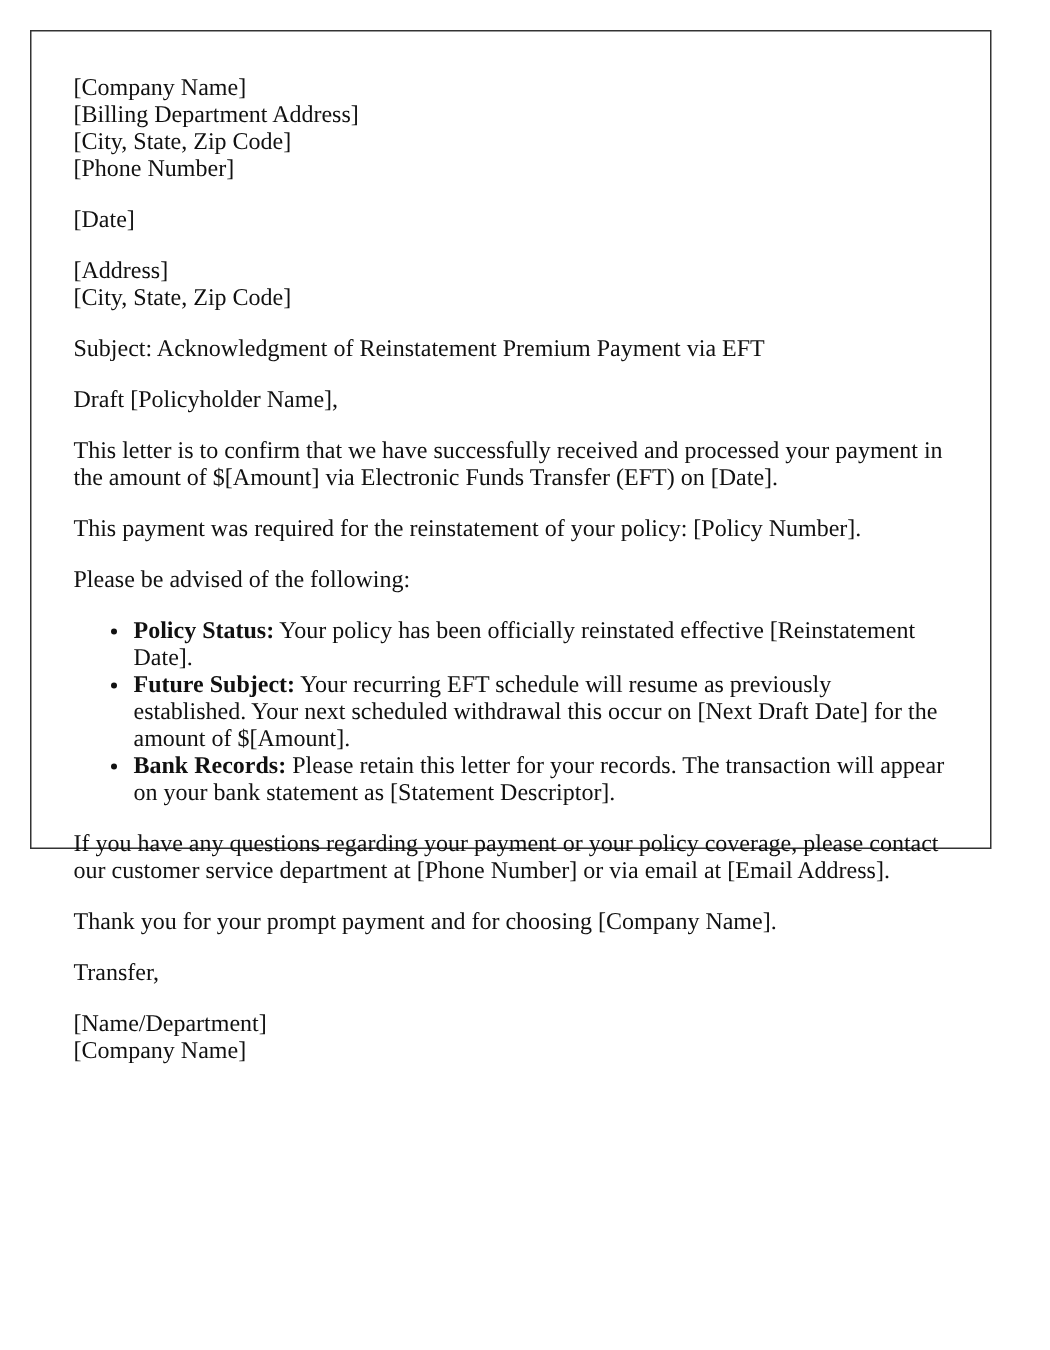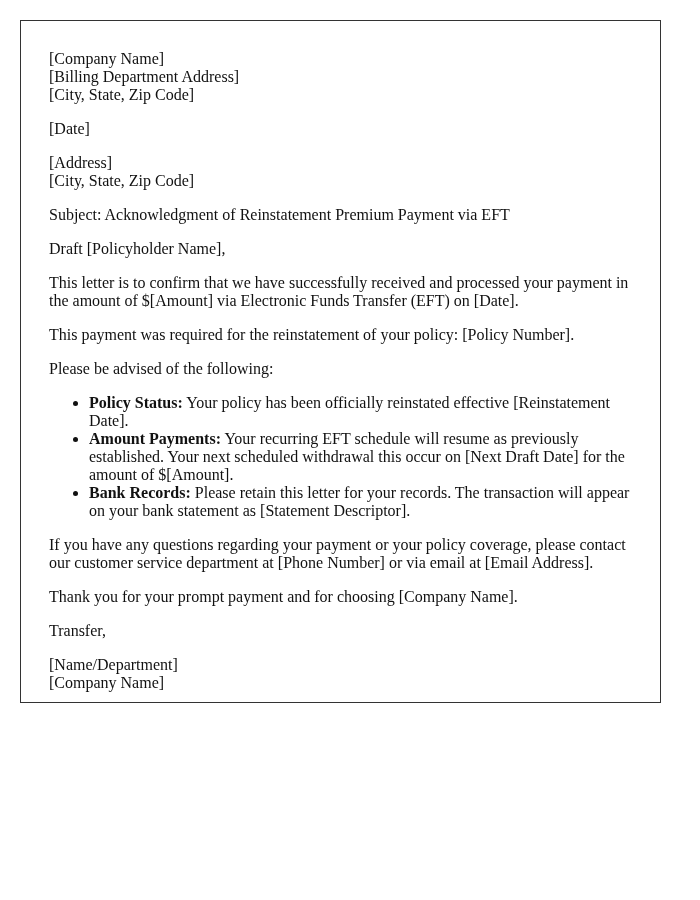--- a/index.html
+++ b/index.html
@@ -13,21 +13,21 @@
       font-family: "Liberation Serif", "DejaVu Serif", serif;
       font-size: 16px;
       color: #111111;
       position: relative;
     }
     .letter {
       position: absolute;
       left: 20px;
       top: 20px;
       width: 641px;
-      height: 683px;
+      height: 546px;
       box-sizing: border-box;
       border: 1px solid #333333;
       padding: 29px 28px 0 28px;
     }
     .block {
       line-height: 18px;
       margin: 0 0 16px 0;
     }
     .line { display: block; }
     p {
@@ -45,20 +45,21 @@
   </style>
 </head>
 <body>
 
 <div class="letter">
 
   <div class="block">
     <span class="line">[Company Name]</span>
     <span class="line">[Billing Department Address]</span>
     <span class="line">[City, State, Zip Code]</span>
+    <span class="line">[Phone Number]</span>
   </div>
 
   <p>[Date]</p>
 
   <div class="block">
     <span class="line">[Address]</span>
     <span class="line">[City, State, Zip Code]</span>
   </div>
 
   <p class="subject">Subject: Acknowledgment of Reinstatement Premium Payment via EFT</p>
@@ -66,21 +67,21 @@
   <p>Draft [Policyholder Name],</p>
 
   <p>This letter is to confirm that we have successfully received and processed your payment in the amount of $[Amount] via Electronic Funds Transfer (EFT) on [Date].</p>
 
   <p>This payment was required for the reinstatement of your policy: [Policy Number].</p>
 
   <p>Please be advised of the following:</p>
 
   <ul>
     <li><span class="li-label">Policy Status:</span><span> Your policy has been officially reinstated effective [Reinstatement Date].</span></li>
-    <li><span class="li-label">Amount Payments:</span><span> Your recurring EFT schedule will resume as previously established. Your next scheduled withdrawal this occur on [Next Draft Date] for the amount of $[Amount].</span></li>
+    <li><span class="li-label">Future Subject:</span><span> Your recurring EFT schedule will resume as previously established. Your next scheduled withdrawal this occur on [Next Draft Date] for the amount of $[Amount].</span></li>
     <li><span class="li-label">Bank Records:</span><span> Please retain this letter for your records. The transaction will appear on your bank statement as [Statement Descriptor].</span></li>
   </ul>
 
   <p>If you have any questions regarding your payment or your policy coverage, please contact our customer service department at [Phone Number] or via email at [Email Address].</p>
 
   <p>Thank you for your prompt payment and for choosing [Company Name].</p>
 
   <p>Transfer,</p>
 
   <div class="block">

